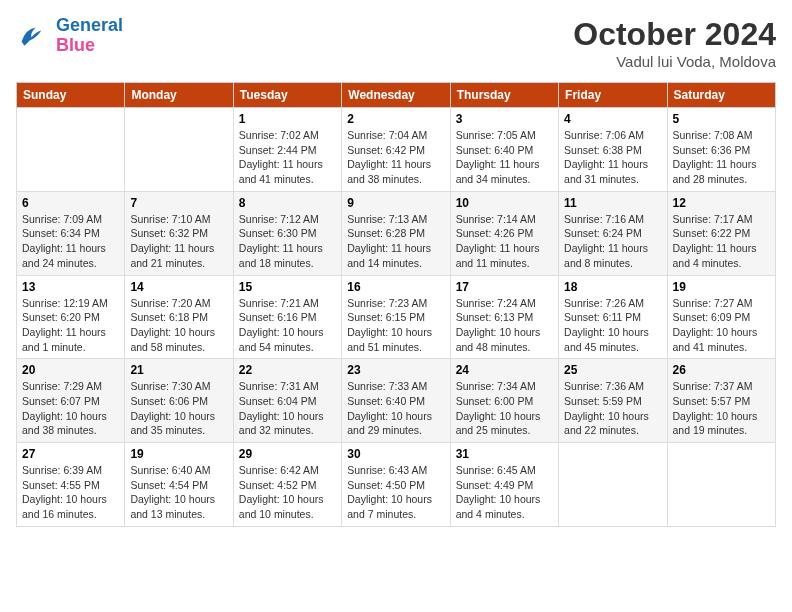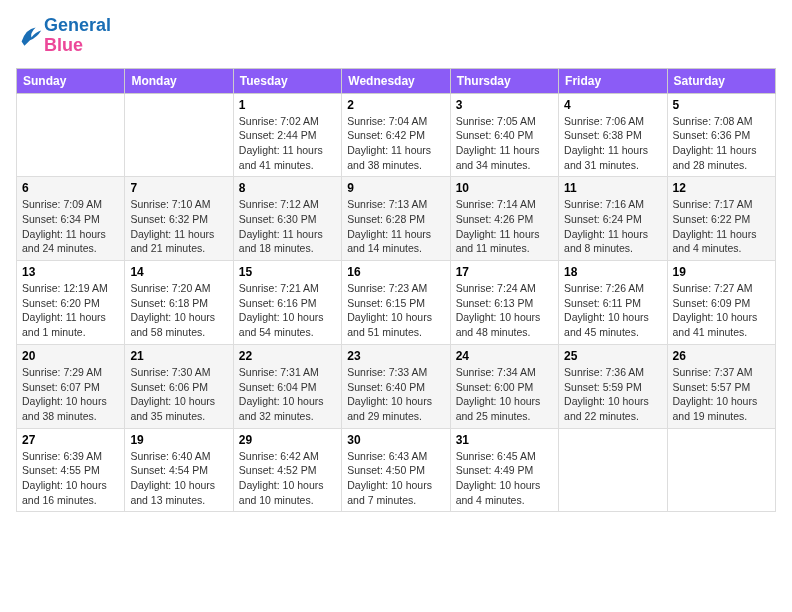--- a/index.html
+++ b/index.html
@@ -12,21 +12,21 @@
     }
     .header {
       display: flex;
       justify-content: space-between;
       align-items: flex-start;
       margin-bottom: 12px;
     }
     .logo {
       display: flex;
       align-items: center;
-      gap: 0;
+      gap: 12px;
     }
     .logo-text {
       font-size: 18px;
       font-weight: bold;
       color: #333;
       line-height: 1.1;
     }
     .logo-text span {
       color: #1a6eb5;
     }
@@ -45,21 +45,21 @@
     .subtitle {
       font-size: 15px;
       color: #555;
     }
     table {
       width: 100%;
       border-collapse: collapse;
       font-size: 11px;
     }
     thead tr th {
-      background-color: #8b5cf6;
+      background-color: #c2410c;
       color: #fff;
       text-align: left;
       padding: 5px 6px;
       font-size: 12px;
       font-weight: bold;
       border: 1px solid #ccc;
     }
     tbody tr td {
       border: 1px solid #ddd;
       vertical-align: top;
@@ -89,20 +89,22 @@
 <div class="header">
   <div class="logo">
     <svg class="logo-bird" viewBox="0 0 40 40" xmlns="http://www.w3.org/2000/svg">
       <path d="M8 28 Q14 10 28 8 Q20 16 22 22 Q28 14 36 12 Q30 22 20 26 Q16 30 12 34 Z" fill="#1a6eb5"></path>
     </svg>
     <div>
       <div class="logo-text"><span>General</span><br><span style="color:#ec4899">Blue</span></div>
     </div>
   </div>
   <div class="title-block">
+    <div class="month-title">October 2024</div>
+    <div class="subtitle">Vadul lui Voda, Moldova</div>
   </div>
 </div>
 
 <table>
   <thead>
     <tr id="weekday-header">
         <th>Sunday</th>
         <th>Monday</th>
         <th>Tuesday</th>
         <th>Wednesday</th>

